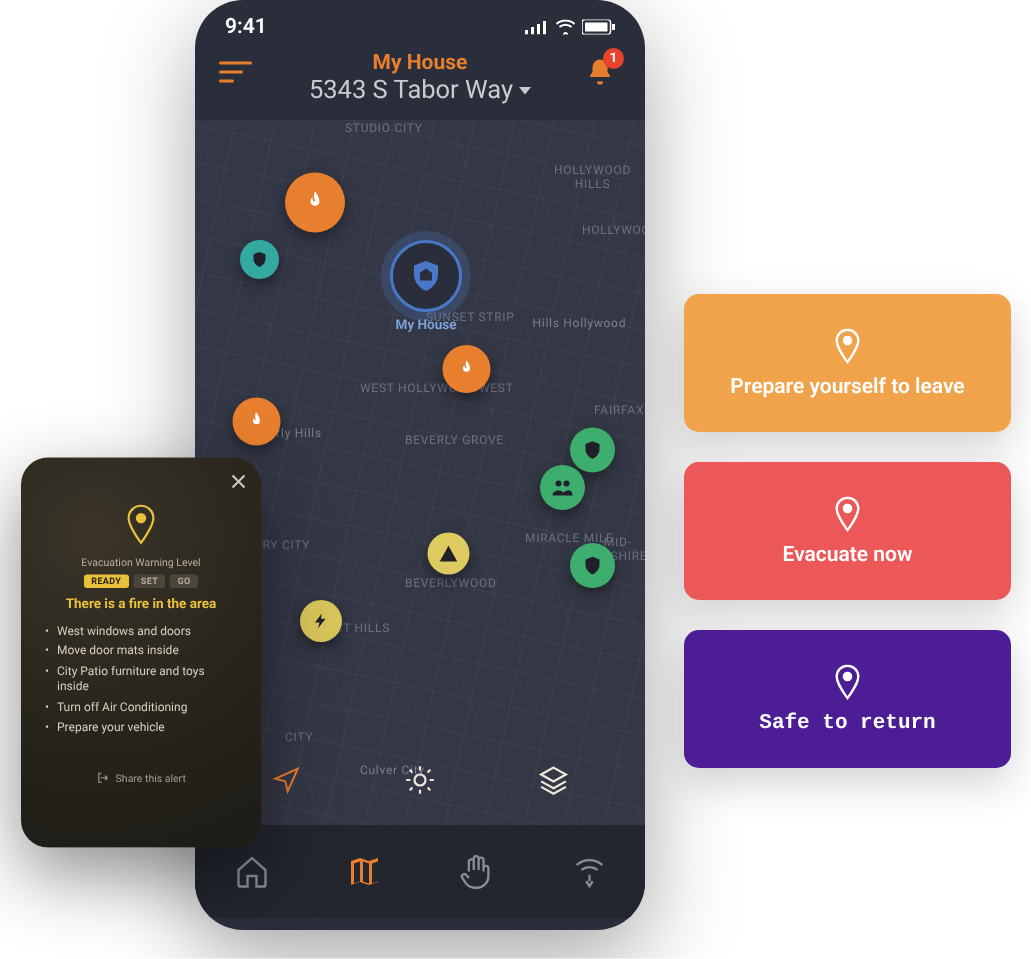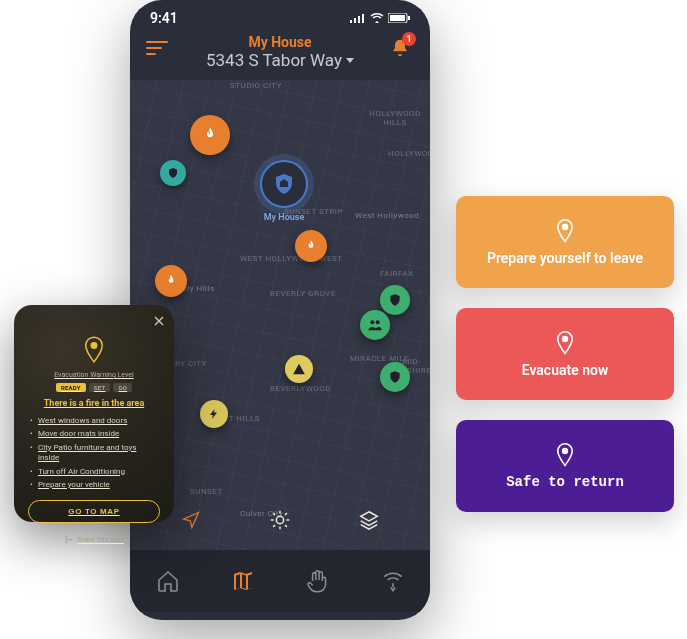--- a/index.html
+++ b/index.html
@@ -109,41 +109,41 @@
   }
 
   .tab-bar{
     height:62px;background:#23262f;display:flex;align-items:center;justify-content:space-around;
   }
   .tab{ width:36px;height:36px;display:flex;align-items:center;justify-content:center;color:#8a8d98;}
   .tab.active{ color:#e87f2e; }
 
   
   .phone-alert{
-    position:absolute; left:14px; top:305px; width:160px; height:217px;
+    position:absolute; left:14px; top:305px; width:160px; height:260px;
     background: radial-gradient(circle at 30% 20%, #3a3428 0%, #27241c 55%, #1d1b16 100%);
     border-radius:18px; box-shadow:0 18px 50px rgba(0,0,0,0.45);
-    color:#ede7d8; padding:14px 14px 12px; font-size:8px;text-decoration:underline;
+    color:#ede7d8; padding:14px 14px 12px; font-size:8px;
   }
   .alert-close{ position:absolute; top:10px; right:10px; color:#cfc9b8; font-size:12px; }
   .alert-icon{ margin:16px auto 6px; width:26px;height:30px;display:flex;align-items:center;justify-content:center;}
   .alert-subtitle{ text-align:center; font-size:7px; color:#b8b09a; margin-bottom:4px;}
   .pill-row{ display:flex;gap:3px;justify-content:center;margin-bottom:6px;}
   .pill{ padding:1px 5px;border-radius:2px;font-size:6px;font-weight:700;letter-spacing:0.04em;}
   .pill.ready{ background:#e9c13a;color:#2a230f;}
   .pill.off{ background:#4a463a;color:#b3ac97;}
   .alert-title{ text-align:center;color:#e9c13a;font-weight:700;font-size:9px;margin-bottom:8px;}
   .alert-list{ list-style:none;padding:0 2px;margin-bottom:10px;}
   .alert-list li{ position:relative;padding-left:8px;margin-bottom:3px;color:#d7d0bd;line-height:1.3;}
   .alert-list li::before{content:"•";position:absolute;left:0;color:#d7d0bd;}
   .btn-map{
     display:block;width:100%;padding:6px 0;border-radius:14px;border:1.5px solid #e9c13a;
     color:#e9c13a;font-size:8px;font-weight:700;letter-spacing:0.08em;text-align:center;background:transparent;
   }
-  .share-row{ margin-top:12px;text-align:center;color:#a49d87;font-size:7px;display:flex;align-items:center;justify-content:center;gap:4px;}
+  .share-row{ margin-top:24px;text-align:center;color:#a49d87;font-size:7px;display:flex;align-items:center;justify-content:center;gap:4px;}
 
   
   .callout{
     position:absolute; left:456px; width:218px; height:92px; border-radius:10px;
     display:flex;flex-direction:column;align-items:center;justify-content:center;gap:6px;
     color:#fff; font-size:14px; font-weight:600; box-shadow:0 10px 28px rgba(0,0,0,0.18);
   }
   .callout .ico{ width:22px;height:26px;display:flex;align-items:center;justify-content:center;}
   .callout.orange{ top:196px; background:#f0a34a; }
   .callout.red   { top:308px; background:#ec5757; }
@@ -195,31 +195,31 @@
       <span class="badge">1</span>
     </div>
   </div>
 
   <div class="map-area">
 
     <span class="neighborhood" style="left:100px;top:2px">STUDIO CITY</span>
     <span class="neighborhood" style="left:230px;top:30px">HOLLYWOOD HILLS</span>
     <span class="neighborhood" style="left:258px;top:70px">HOLLYWOOD</span>
     <span class="neighborhood" style="left:154px;top:128px">SUNSET STRIP</span>
-    <span class="neighborhood" style="left:225px;top:132px;color:#7b7f8e">West Hollywood</span>
+    <span class="neighborhood" style="left:225px;top:132px;color:#7b7f8e">Hills Hollywood</span>
     <span class="neighborhood" style="left:110px;top:175px">WEST HOLLYWOOD WEST</span>
     <span class="neighborhood" style="left:140px;top:210px">BEVERLY GROVE</span>
-    <span class="neighborhood" style="left:250px;top:190px">FAIRFAX</span>
+    <span class="neighborhood" style="left:266px;top:190px">FAIRFAX</span>
     <span class="neighborhood" style="left:220px;top:275px">MIRACLE MILE</span>
     <span class="neighborhood" style="left:262px;top:278px">MID-WILSHIRE</span>
     <span class="neighborhood" style="left:140px;top:305px">BEVERLYWOOD</span>
     <span class="neighborhood" style="left:35px;top:205px;color:#7b7f8e">Beverly Hills</span>
     <span class="neighborhood" style="left:45px;top:280px">RY CITY</span>
     <span class="neighborhood" style="left:85px;top:335px">VICT HILLS</span>
-    <span class="neighborhood" style="left:60px;top:408px">SUNSET</span>
+    <span class="neighborhood" style="left:60px;top:408px">CITY</span>
     <span class="neighborhood" style="left:110px;top:430px;color:#7b7f8e">Culver City</span>
 
     <div class="pin fire big" style="left:60px;top:35px">
       <svg width="18" height="18" viewBox="0 0 24 24" fill="#fff">
           <path d="M12 2s4 5 4 9a4 4 0 1 1-8 0c0-2 1-3 2-4-1 3 1 4 2 4 0-3-2-4 0-9z"></path>
         </svg>
     </div>
     <div class="pin teal" style="left:30px;top:80px">
       <svg width="12" height="12" viewBox="0 0 24 24" fill="#1f2029">
           <path d="M12 2l8 3v6c0 5-3.5 9-8 11-4.5-2-8-6-8-11V5l8-3z"></path>
@@ -333,21 +333,20 @@
     <span class="pill off">GO</span>
   </div>
   <div class="alert-title">There is a fire in the area</div>
   <ul class="alert-list">
     <li>West windows and doors</li>
     <li>Move door mats inside</li>
     <li>City Patio furniture and toys inside</li>
     <li>Turn off Air Conditioning</li>
     <li>Prepare your vehicle</li>
   </ul>
-  <button class="btn-map">GO TO MAP</button>
   <div class="share-row">
     <svg width="9" height="9" viewBox="0 0 24 24" fill="none" stroke="#a49d87" stroke-width="2">
         <path d="M8 12h12M16 8l4 4-4 4M10 4H5v16h5"></path>
       </svg>
     <span>Share this alert</span>
   </div>
 </div>
 
 <div class="callout orange">
   <span class="ico">

